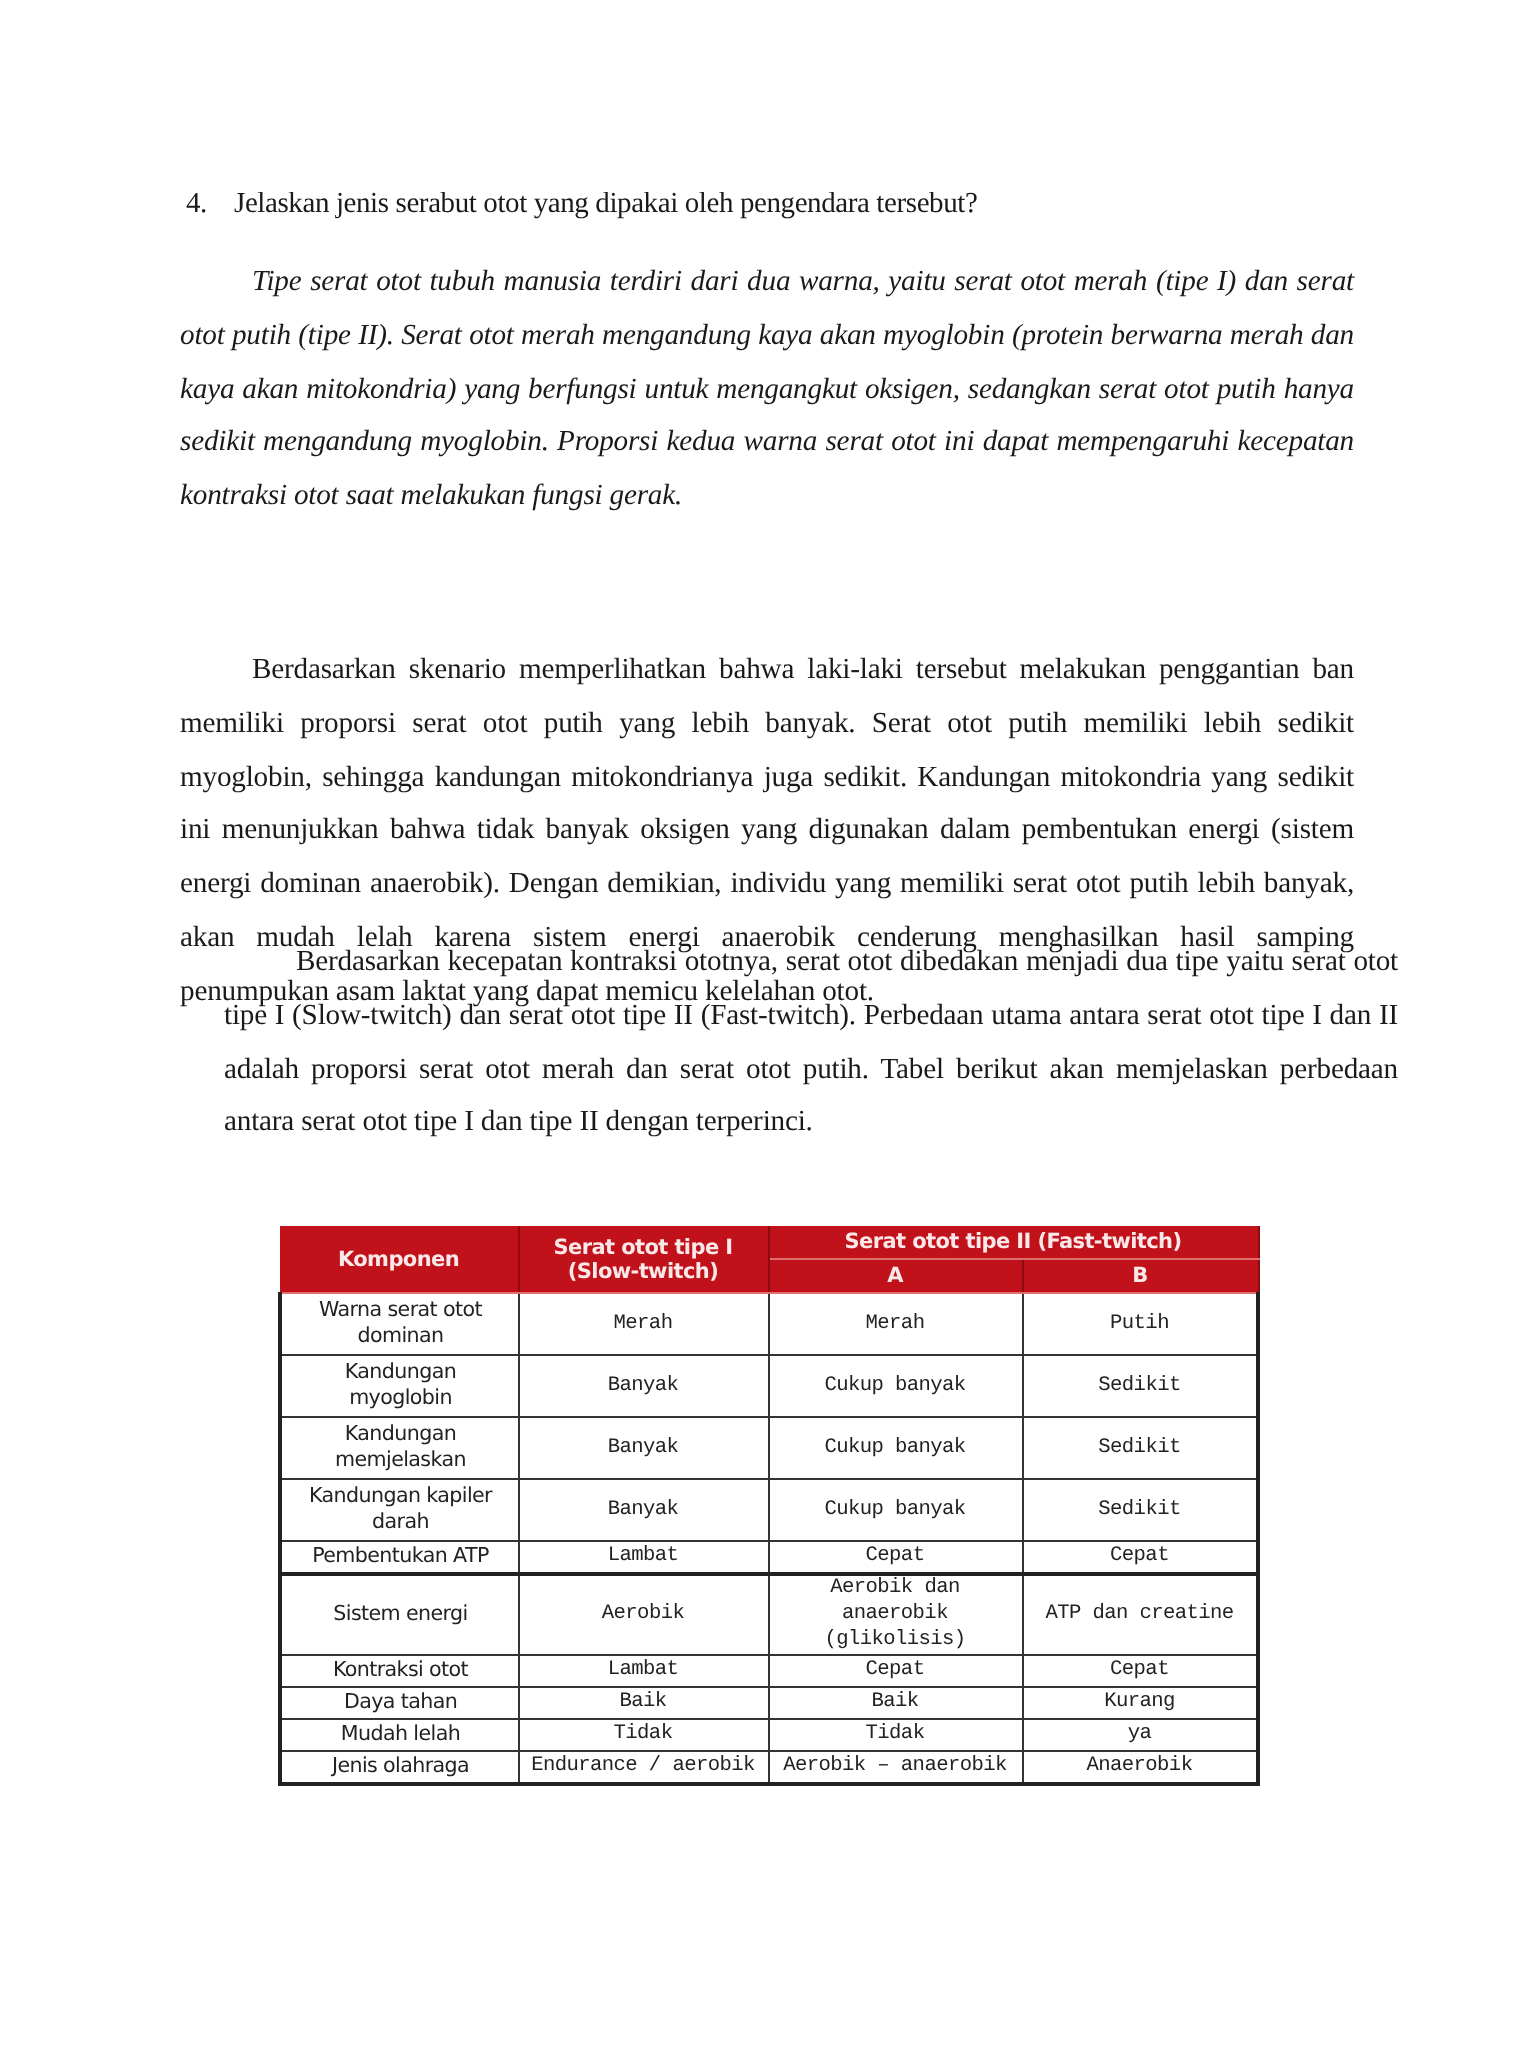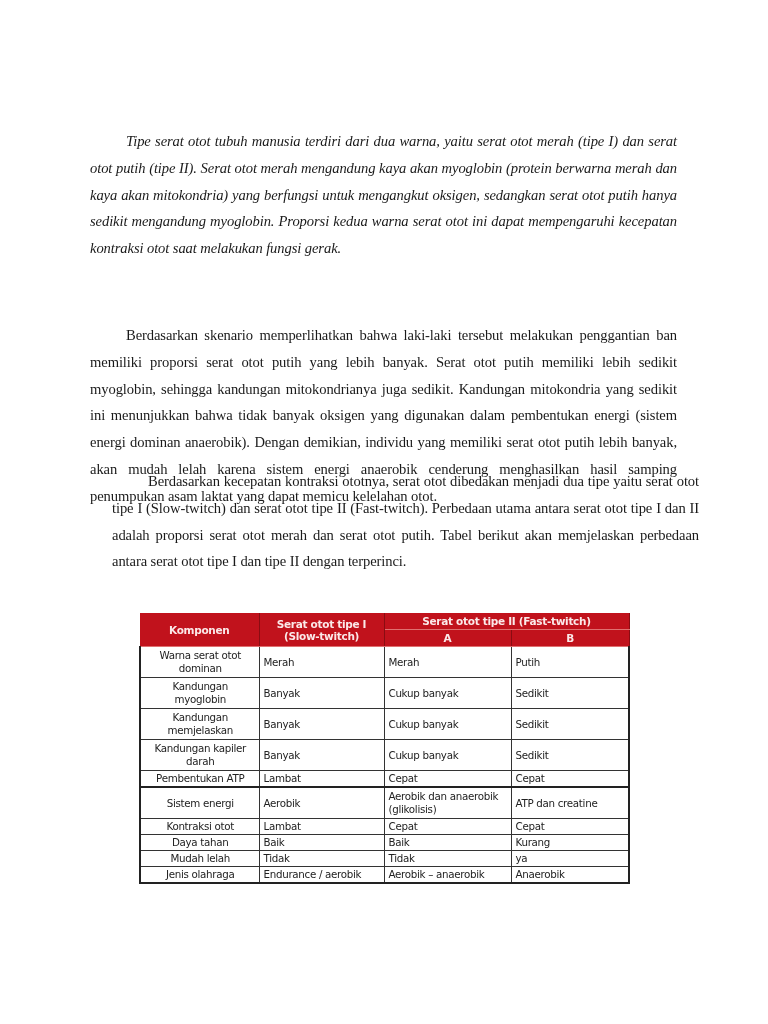--- a/index.html
+++ b/index.html
@@ -20,33 +20,36 @@
   table.fiber col.c1 { width: 119px; }
   table.fiber col.c2 { width: 125px; }
   table.fiber col.c3 { width: 127px; }
   table.fiber col.c4 { width: 118px; }
   table.fiber th { background: #c1121c; color: #fbe9e9; font-weight: bold; text-align: center;
                    padding: 0; border-right: 1px solid #8a0c12; border-bottom: 1px solid #e07070; font-size: 10.5px; }
   table.fiber th.top { height: 16px; }
   table.fiber th.sub { height: 16px; }
   table.fiber td { border: 1px solid #333; padding: 0 4px; vertical-align: middle; line-height: 13px; }
   table.fiber td.lbl { text-align: center; padding-left: 5px; }
-  table.fiber td.val { text-align: left; }
+  table.fiber td.val { text-align: center; font-family: Liberation Mono, monospace; }
   table.fiber tr.r2 td { height: 30px; }
   table.fiber tr.r1 td { height: 15px; }
   table.fiber tr.thick td { border-top: 2px solid #222; }
   table.fiber tr.lastrow td { border-bottom: 2px solid #222; }
   table.fiber td:first-child { border-left: 2px solid #222; }
   table.fiber td:last-child { border-right: 2px solid #222; }
 </style>
 </head>
 <body>
 
 <div class="page">
 
+  <div class="question">
+    <span class="num">4.</span><span>Jelaskan jenis serabut otot yang dipakai oleh pengendara tersebut?</span>
+  </div>
 
   <p class="para" id="p1">Tipe serat otot tubuh manusia terdiri dari dua warna, yaitu serat otot merah (tipe I) dan serat otot putih (tipe II). Serat otot merah mengandung kaya akan myoglobin (protein berwarna merah dan kaya akan mitokondria) yang berfungsi untuk mengangkut oksigen, sedangkan serat otot putih hanya sedikit mengandung myoglobin. Proporsi kedua warna serat otot ini dapat mempengaruhi kecepatan kontraksi otot saat melakukan fungsi gerak.</p>
   <p class="para" id="p2">Berdasarkan skenario memperlihatkan bahwa laki-laki tersebut melakukan penggantian ban memiliki proporsi serat otot putih yang lebih banyak. Serat otot putih memiliki lebih sedikit myoglobin, sehingga kandungan mitokondrianya juga sedikit. Kandungan mitokondria yang sedikit ini menunjukkan bahwa tidak banyak oksigen yang digunakan dalam pembentukan energi (sistem energi dominan anaerobik). Dengan demikian, individu yang memiliki serat otot putih lebih banyak, akan mudah lelah karena sistem energi anaerobik cenderung menghasilkan hasil samping penumpukan asam laktat yang dapat memicu kelelahan otot.</p>
   <p class="para" id="p3">Berdasarkan kecepatan kontraksi ototnya, serat otot dibedakan menjadi dua tipe yaitu serat otot tipe I (Slow-twitch) dan serat otot tipe II (Fast-twitch). Perbedaan utama antara serat otot tipe I dan II adalah proporsi serat otot merah dan serat otot putih. Tabel berikut akan memjelaskan perbedaan antara serat otot tipe I dan tipe II dengan terperinci.</p>
 
   <table class="fiber">
     <colgroup>
         <col class="c1">
         <col class="c2">
         <col class="c3">

